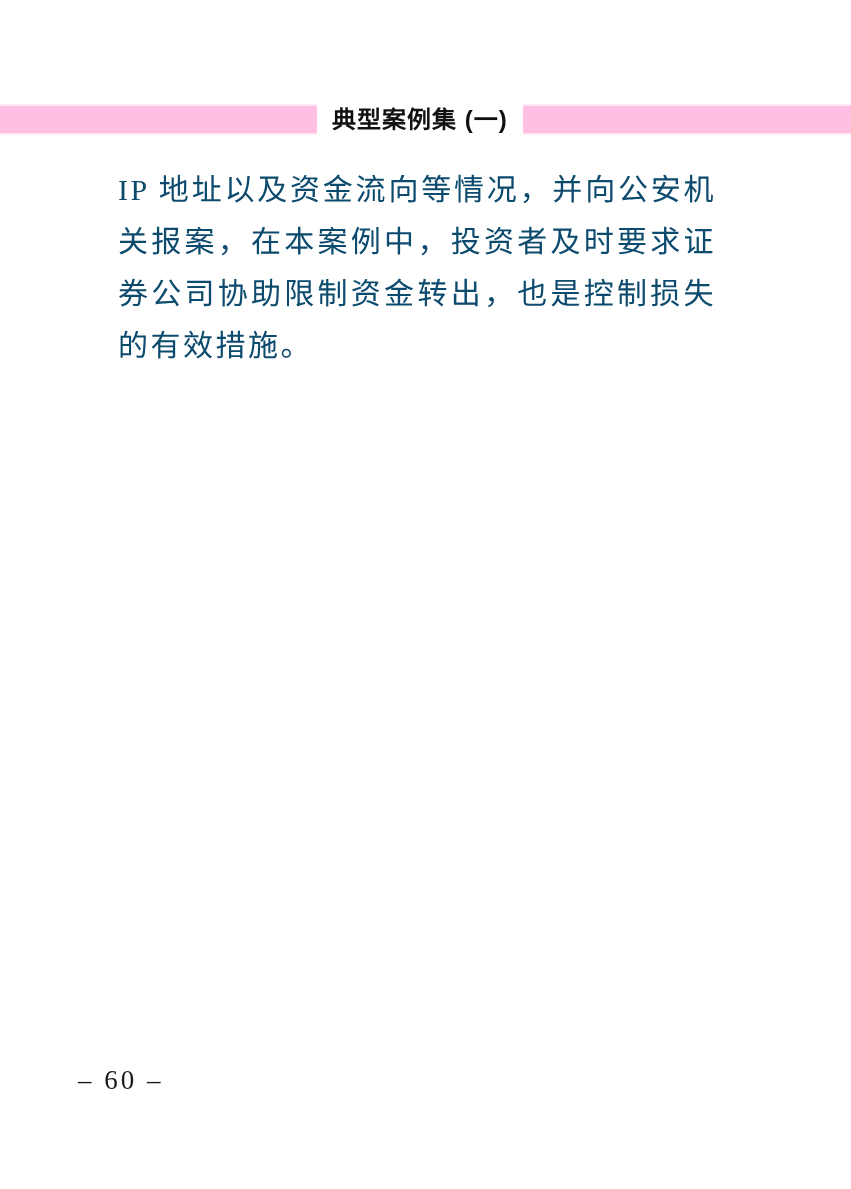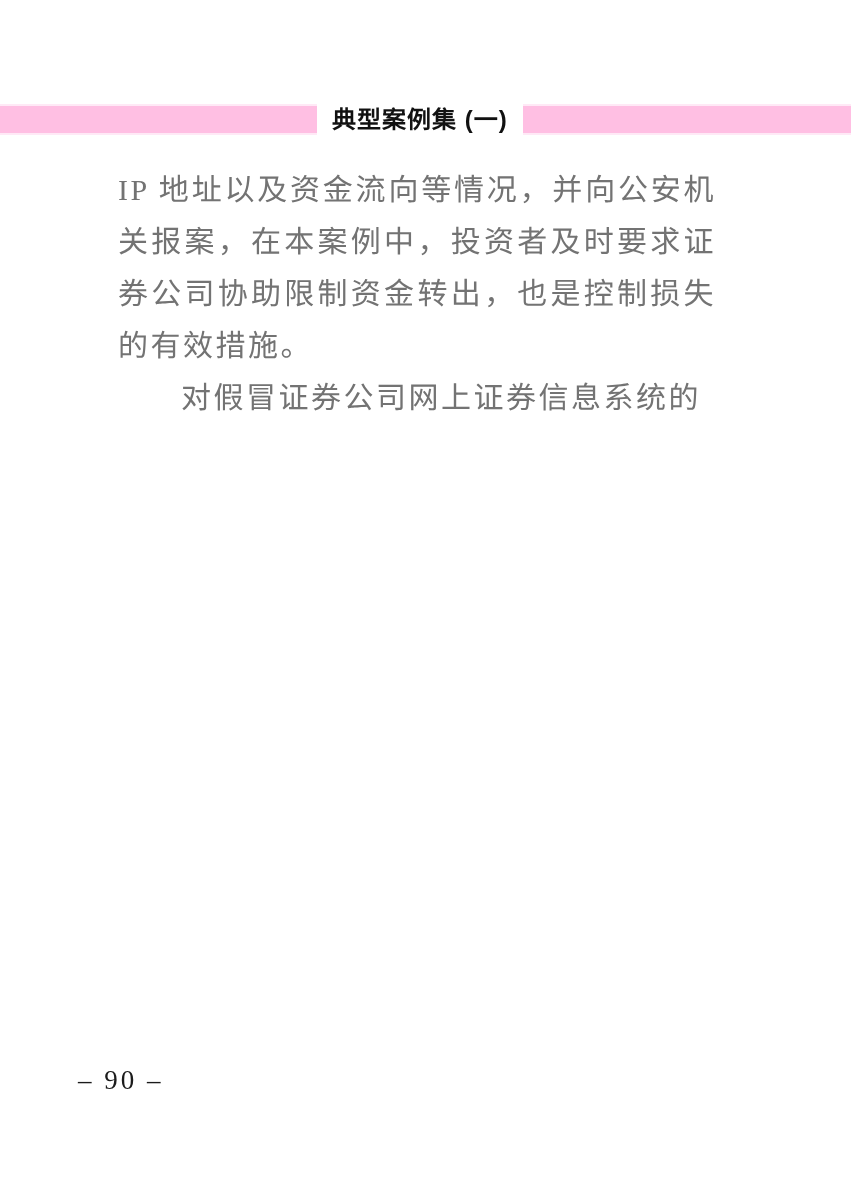--- a/index.html
+++ b/index.html
@@ -47,21 +47,21 @@
     letter-spacing: 1px;
     white-space: nowrap;
   }
 
   
   .body-text {
     position: absolute;
     left: 118px;
     top: 164px;
     width: 598px;
-    color: #737373;
+    color: #0c4a6e;
     font-size: 30px;
     line-height: 52px;
     letter-spacing: 2.5px;
     text-align: justify;
     font-family: "Liberation Serif", serif;
   }
   .body-text p {
     margin: 0;
     padding: 0;
   }
@@ -87,18 +87,17 @@
 <div class="page">
 
   <div class="header-band">
     <div class="band-left"></div>
     <div class="band-title">典型案例集 (一)</div>
     <div class="band-right"></div>
   </div>
 
   <div class="body-text">
     <p>IP 地址以及资金流向等情况，并向公安机关报案，在本案例中，投资者及时要求证券公司协助限制资金转出，也是控制损失的有效措施。</p>
-    <p class="indent">对假冒证券公司网上证券信息系统的</p>
   </div>
 
-  <div class="page-number">– 90 –</div>
+  <div class="page-number">– 60 –</div>
 
 </div>
 
 </body></html>

